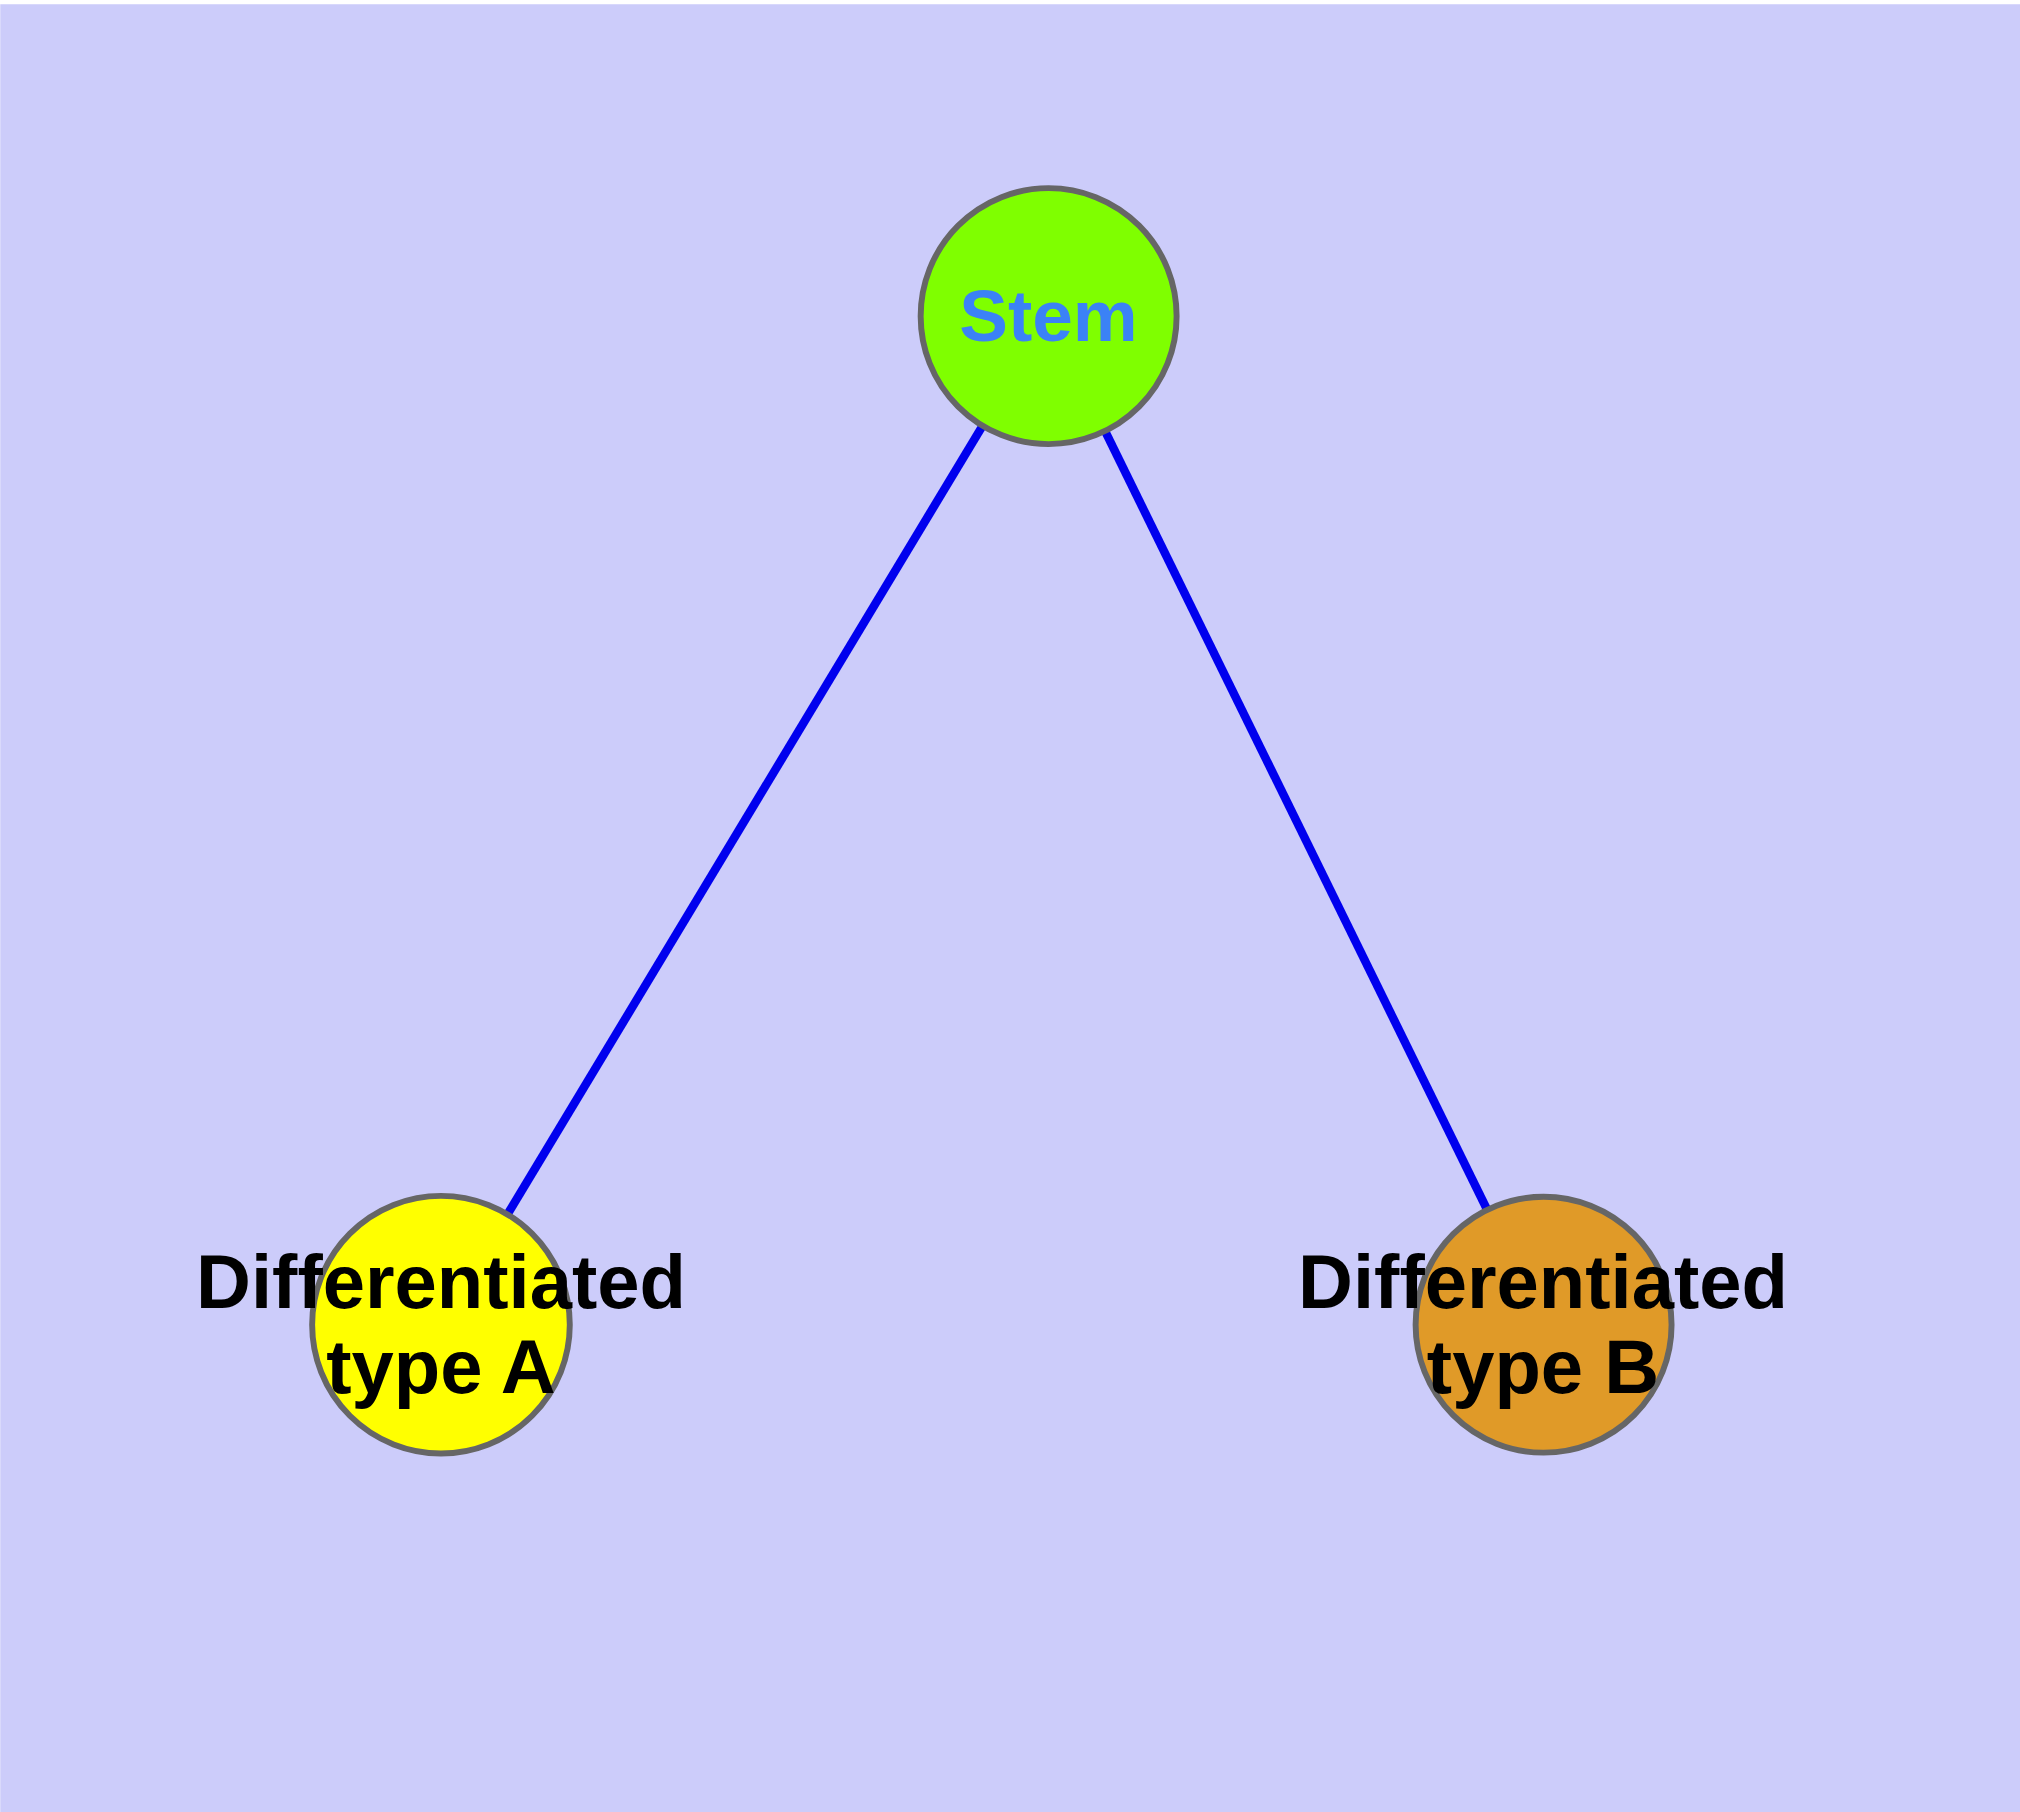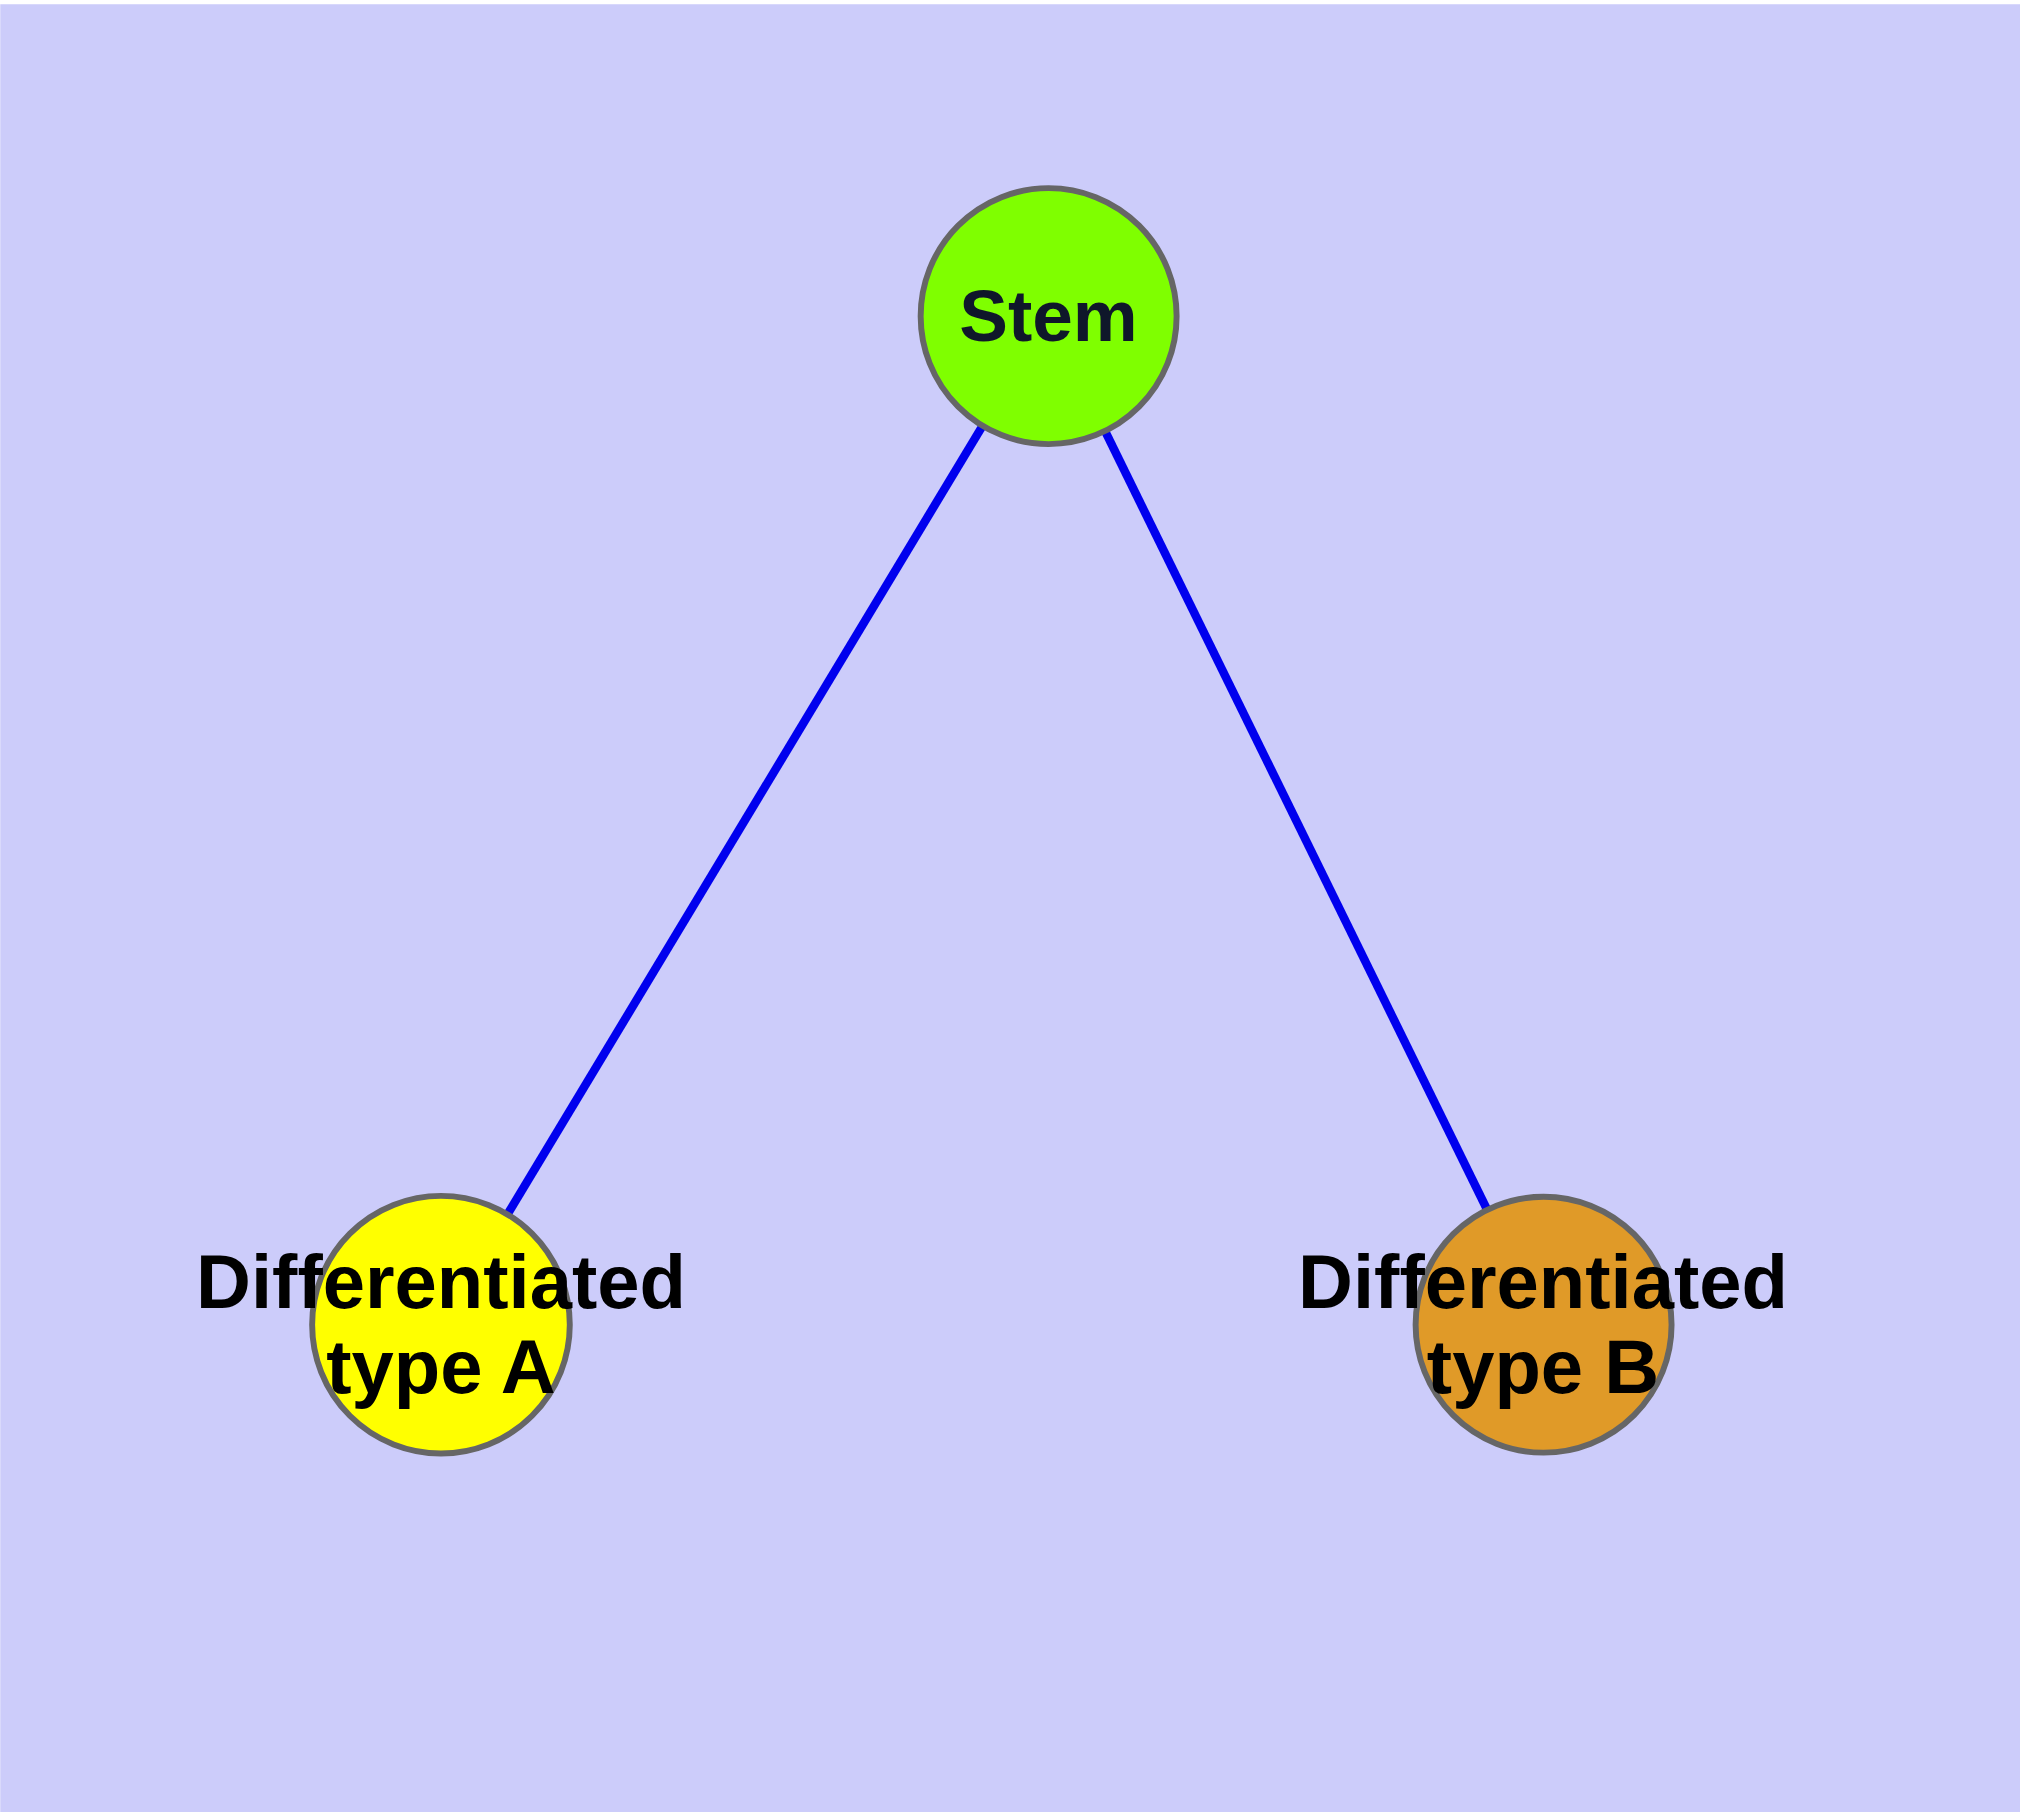--- a/index.html
+++ b/index.html
@@ -70,21 +70,21 @@
       <line id="edge-stem-to-diff-b" x1="1301.7627112555533" y1="504.96511368854203" x2="1756.2372887444467" y2="1431.034886311458" stroke="#0000ee" stroke-width="10" stroke-linecap="butt"></line>
     </g>
 
     <g id="nodes-group">
       <circle id="node-stem" cx="1237" cy="373" r="151" fill="#7fff00" stroke="#666666" stroke-width="7"></circle>
       <circle id="node-diff-a" cx="520" cy="1563" r="152" fill="#ffff00" stroke="#666666" stroke-width="7"></circle>
       <circle id="node-diff-b" cx="1821" cy="1563" r="151" fill="#e09a28" stroke="#666666" stroke-width="7"></circle>
     </g>
   </svg>
 
-  <div class="node-label" id="label-stem" style="color: #0f172a; left: 794px; top: 275px;">Stem</div>
+  <div class="node-label" id="label-stem" style="color: #3b82f6; left: 794px; top: 275px;">Stem</div>
 
   <div class="node-label" id="label-diff-a" style="color: rgb(0, 0, 0); left: 102px; top: 1239px;">Differentiated
 type A</div>
 
   <div class="node-label" id="label-diff-b" style="color: rgb(0, 0, 0); left: 1204px; top: 1239px;">Differentiated
 type B</div>
 
 </div>
 
 

